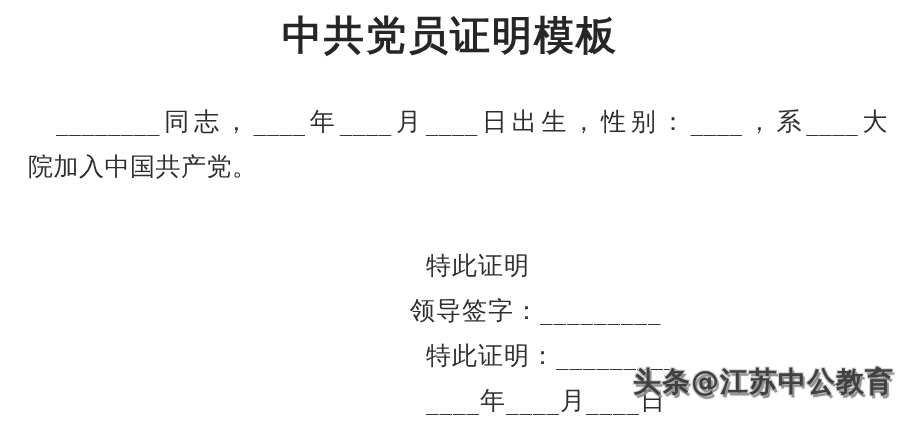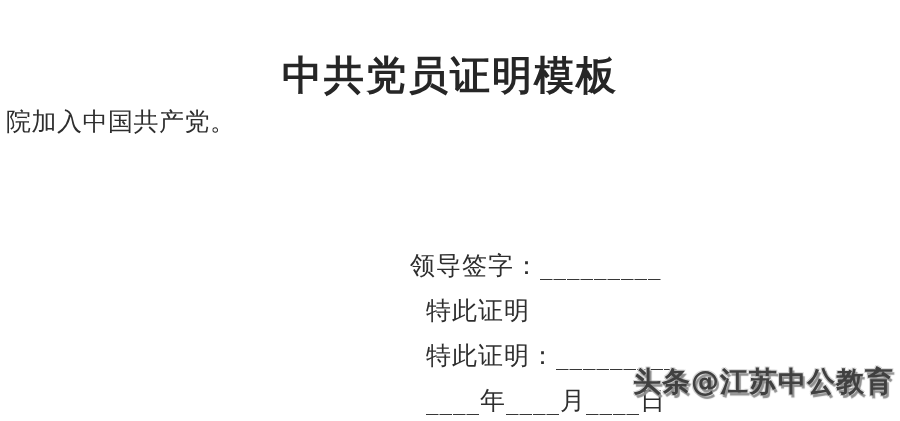--- a/index.html
+++ b/index.html
@@ -19,21 +19,20 @@
   .title {
     position: absolute;
     top: 8px;
     left: 0;
     width: 100%;
     text-align: center;
     font-size: 40px;
     font-weight: 700;
     letter-spacing: 2px;
     color: #262626;
-    margin-top: 40px;
   }
   .paragraph {
     position: absolute;
     top: 99px;
     left: 6px;
     right: 12px;
     font-size: 25px;
   }
   .pline {
     height: 45px;
@@ -41,20 +40,21 @@
     text-align: justify;
     text-align-last: justify;
     white-space: nowrap;
     letter-spacing: 0.5px;
   }
   .pline.first {
     text-indent: 2em;
   }
   .pline.last {
     text-align-last: left;
+    margin-left: 22px;
   }
   .closing {
     position: absolute;
     left: 410px;
     top: 243px;
     font-size: 25px;
     letter-spacing: 1px;
   }
   .cline {
     height: 45px;
@@ -82,25 +82,26 @@
   }
 </style>
 </head>
 <body>
 
 <div class="canvas">
 
   <div class="title">中共党员证明模板</div>
 
   <div class="paragraph">
+    <div class="pline first">________同志，____年____月____日出生，性别：____，系____大</div>
     <div class="pline last">院加入中国共产党。</div>
   </div>
 
   <div class="closing">
+    <div class="cline pad">特此证明</div>
     <div class="cline">领导签字：_________</div>
-    <div class="cline pad">特此证明</div>
     <div class="cline pad">特此证明：_________</div>
     <div class="cline pad">____年____月____日</div>
   </div>
 
   <div class="watermark">头条@江苏中公教育</div>
 
 </div>
 
 </body></html>

